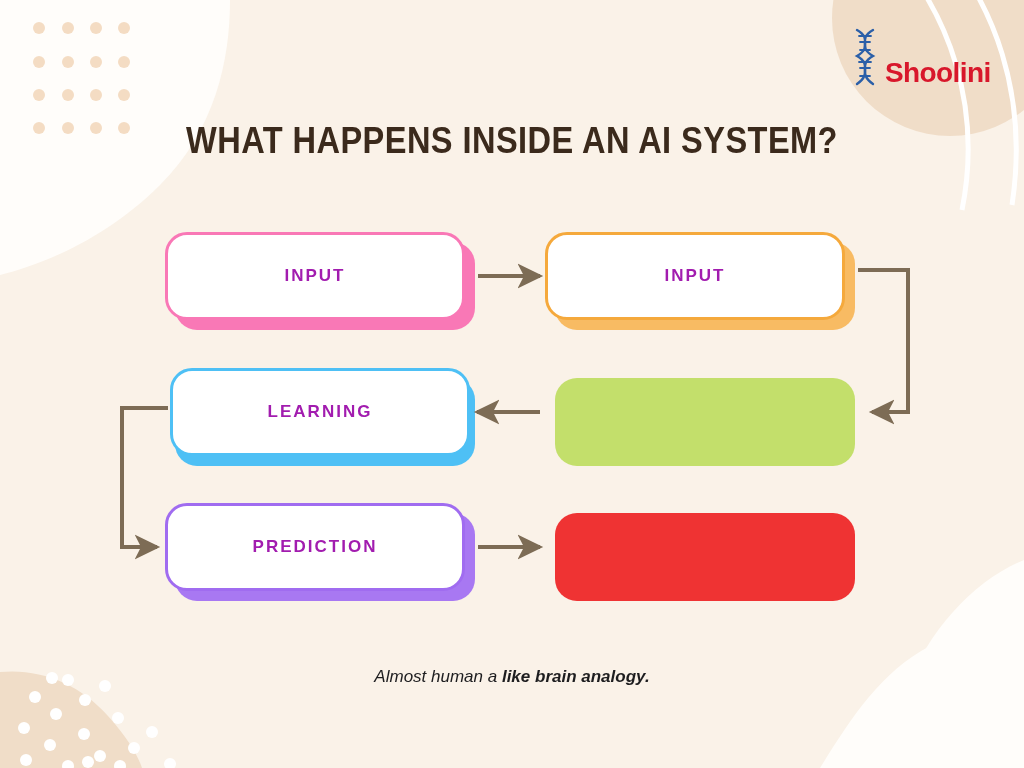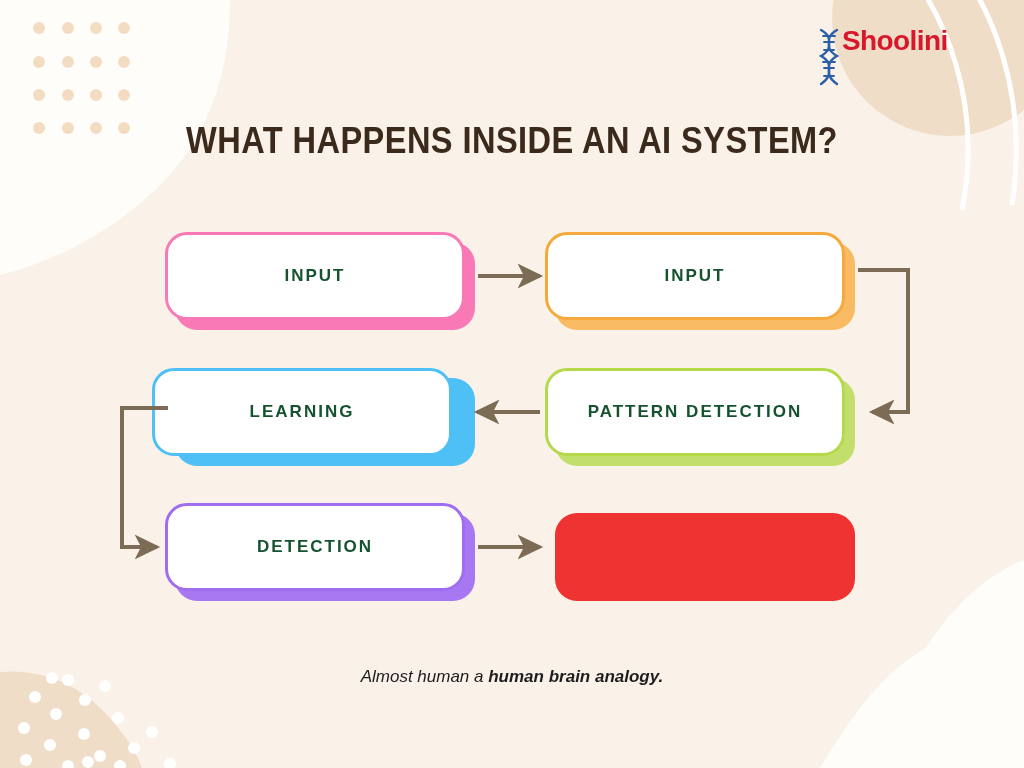--- a/index.html
+++ b/index.html
@@ -6,21 +6,21 @@
   html,body{margin:0;padding:0;}
   body{
     width:1024px;height:768px;overflow:hidden;
     font-family:"Liberation Sans", sans-serif;
     background:#faf2e8;position:relative;
   }
   #canvas{position:absolute;inset:0;width:1024px;height:768px;overflow:hidden;}
   #bg-svg{position:absolute;left:0;top:0;width:1024px;height:768px;}
 
   
-  #logo{position:absolute;left:816px;top:28px;display:flex;align-items:flex-start;}
+  #logo{position:absolute;left:852px;top:28px;display:flex;align-items:flex-end;gap:7px;}
   #logo .helix{width:26px;height:58px;flex:0 0 auto;}
   #logo .wordmark{
     display:flex;flex-direction:column;line-height:0.92;
     color:#d8172b;font-weight:700;letter-spacing:-0.6px;
   }
   #logo .wm1{font-size:28px;}
   #logo .wm2{font-size:28px;}
 
   
   #title{
@@ -36,32 +36,32 @@
     position:absolute;width:300px;height:88px;
     box-sizing:border-box;
     background:#ffffff;
     border:3px solid #000;
     border-radius:22px;
     display:flex;align-items:center;justify-content:center;
     z-index:3;
   }
   .node-label{
     font-size:17px;font-weight:700;letter-spacing:2.0px;
-    color:#14532d;white-space:nowrap;
+    color:#a21caf;white-space:nowrap;
   }
   .shadow{
     position:absolute;width:300px;height:88px;
     border-radius:22px;z-index:2;
   }
 
   .n-input{left:165px;top:232px;border-color:#f978b6;}
   .s-input{left:175px;top:242px;background:#f978b6;}
   .n-data{left:545px;top:232px;border-color:#f5a93c;}
   .s-data{left:555px;top:242px;background:#f8bb63;}
-  .n-learning{left:152px;top:368px;border-color:#4ec0f5;}
+  .n-learning{left:170px;top:368px;border-color:#4ec0f5;}
   .s-learning{left:175px;top:378px;background:#4ec0f5;}
   .n-pattern{left:545px;top:368px;border-color:#b5d94a;}
   .s-pattern{left:555px;top:378px;background:#c3df6b;}
   .n-prediction{left:165px;top:503px;border-color:#a06cf0;}
   .s-prediction{left:175px;top:513px;background:#a878f2;}
   .n-decision{left:545px;top:503px;border-color:#ef2b2b;}
   .s-decision{left:555px;top:513px;background:#ef3333;}
 
   
   #connectors{position:absolute;left:0;top:0;width:1024px;height:768px;z-index:4;}
@@ -183,28 +183,25 @@
   <div class="node n-data">
     <span class="node-label">INPUT</span>
   </div>
 
   <div class="shadow s-learning"></div>
   <div class="node n-learning">
     <span class="node-label">LEARNING</span>
   </div>
 
   <div class="shadow s-pattern"></div>
-  <div class="node n-pattern">
-    <span class="node-label">PATTERN DETECTION</span>
-  </div>
 
   <div class="shadow s-prediction"></div>
   <div class="node n-prediction">
-    <span class="node-label">DETECTION</span>
+    <span class="node-label">PREDICTION</span>
   </div>
 
   <div class="shadow s-decision"></div>
 
   <div id="caption">
-    <span>Almost human a </span><b>human brain analogy.</b>
+    <span>Almost human a </span><b>like brain analogy.</b>
   </div>
 
 </div>
 
 </body></html>

